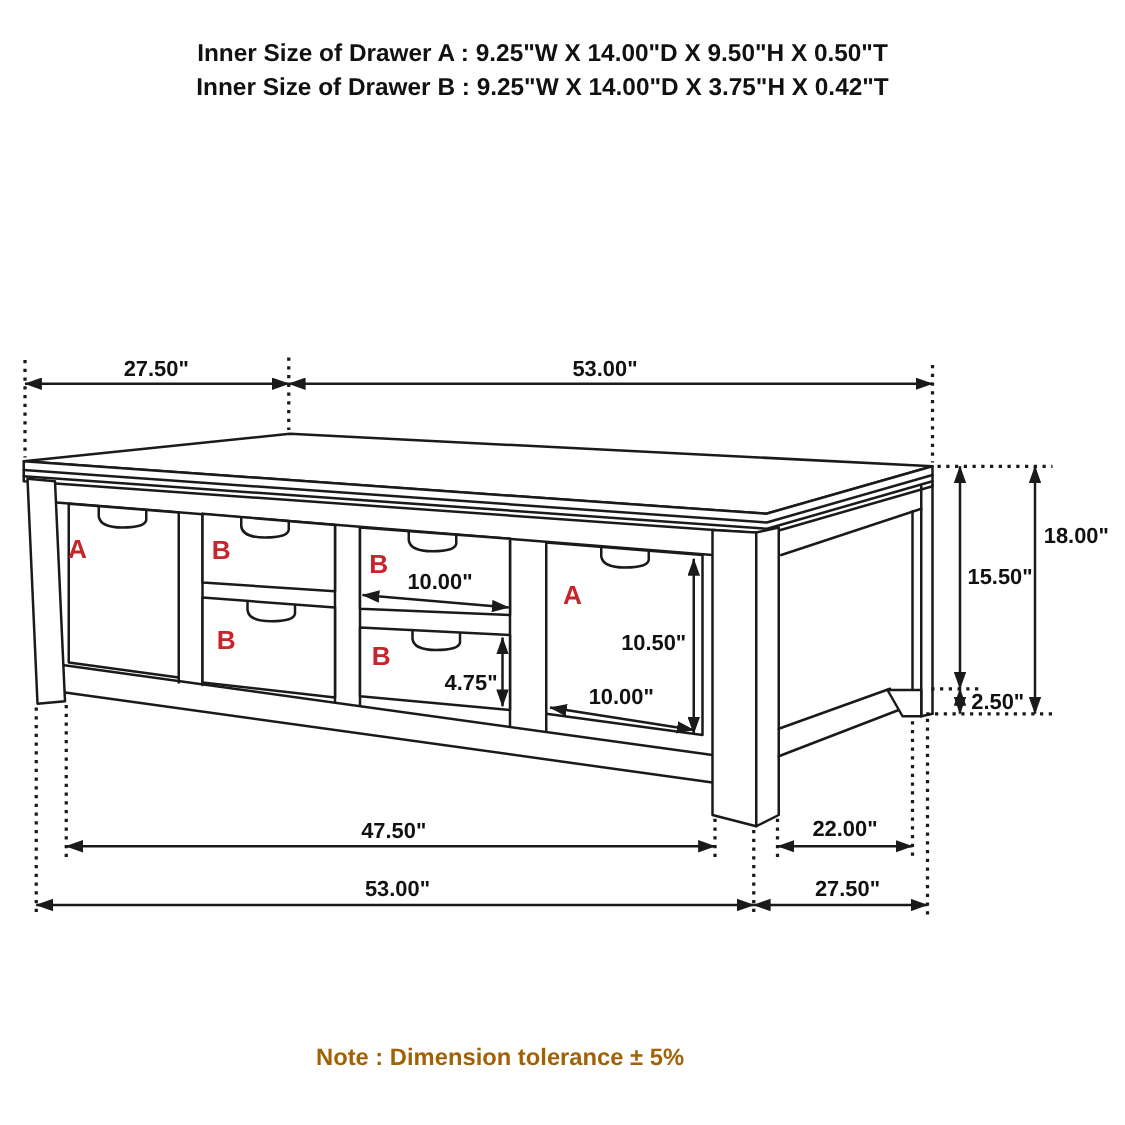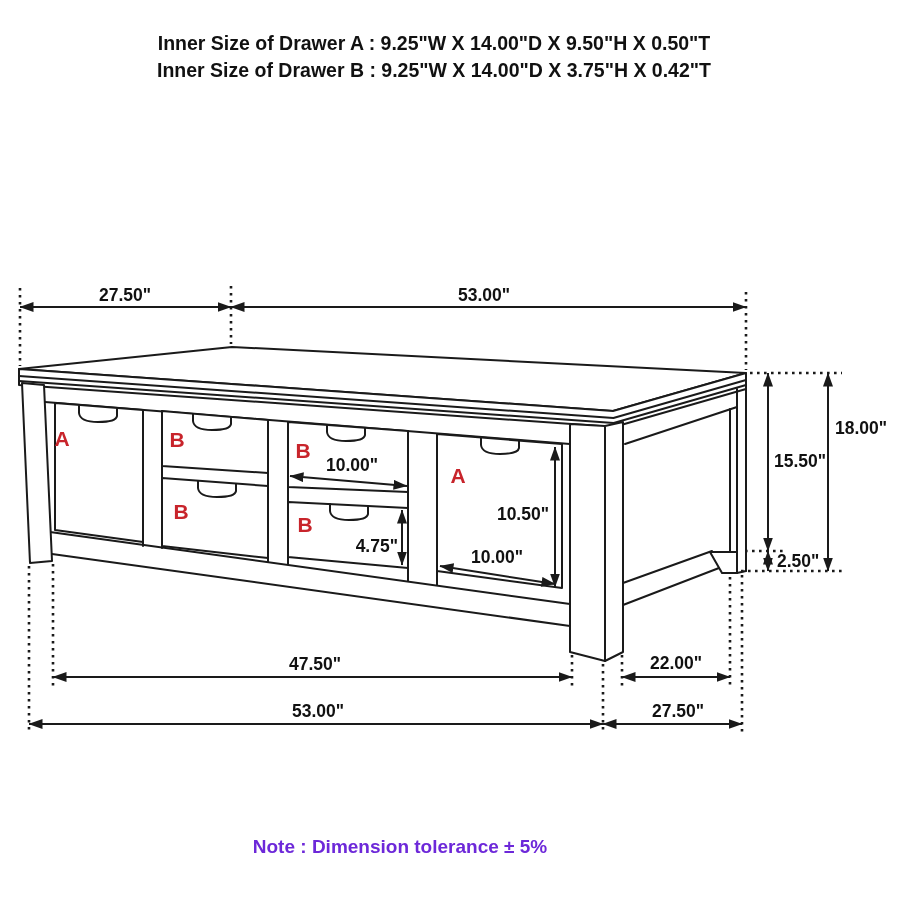--- a/index.html
+++ b/index.html
@@ -1,21 +1,21 @@
 <!DOCTYPE html>
 <html><head>
 <meta charset="utf-8">
 <style>
   html,body{margin:0;padding:0;background:#fff;}
   #page{position:relative;width:900px;height:900px;background:#ffffff;overflow:hidden;
         font-family:"Liberation Sans",sans-serif;}
   .header{position:absolute;top:30px;left:0;width:868px;text-align:center;
           font-weight:bold;font-size:19.5px;line-height:27px;color:#111;}
   .note{position:absolute;top:836px;left:0;width:800px;text-align:center;
-        font-weight:bold;font-size:19px;color:#6d28d9;}
+        font-weight:bold;font-size:19px;color:#a16207;}
   svg{position:absolute;top:0;left:0;}
   .ln{stroke:#1a1a1a;stroke-width:2;fill:none;stroke-linejoin:round;stroke-linecap:round;}
   .face{stroke:#1a1a1a;stroke-width:2;fill:#ffffff;stroke-linejoin:round;}
   .dim{stroke:#1a1a1a;stroke-width:2;fill:none;}
   .dot{stroke:#1a1a1a;stroke-width:2.6;fill:none;stroke-dasharray:2.6 4.4;}
   .dimtxt{font-family:"Liberation Sans",sans-serif;font-weight:bold;font-size:17.5px;fill:#111;}
   .redtxt{font-family:"Liberation Sans",sans-serif;font-weight:bold;font-size:21px;fill:#c8242b;}
 </style>
 </head>
 <body>

